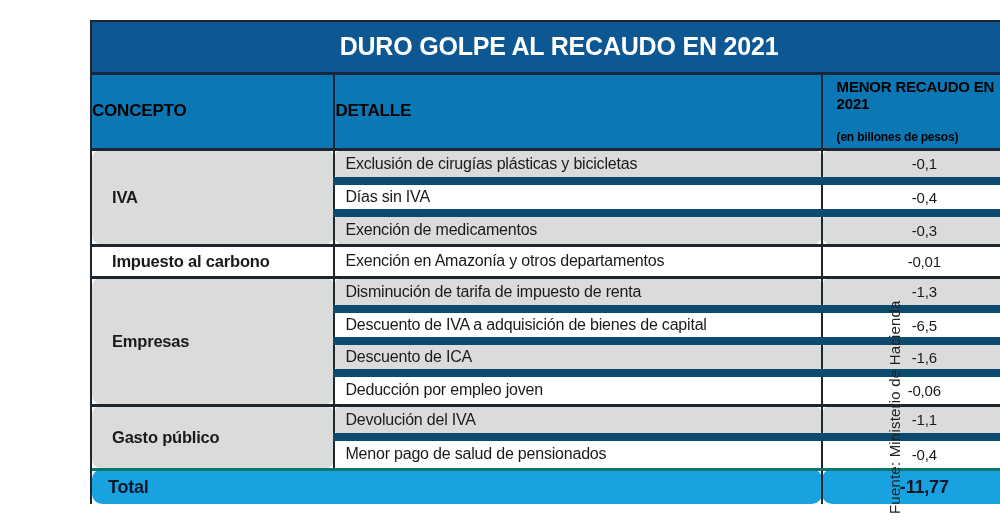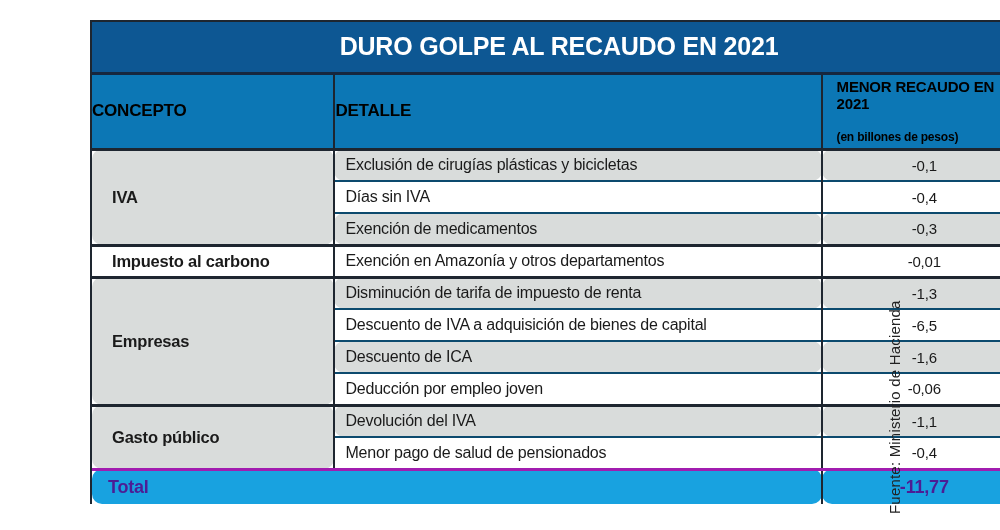--- a/index.html
+++ b/index.html
@@ -51,36 +51,36 @@
   th.v-divider, td.v-divider { border-left: 2px solid #1e2630; }
 
   tbody td {
     height: 32px;
     font-size: 16px;
     letter-spacing: -0.2px;
     color: #1a1a1a;
     vertical-align: middle;
     border-radius: 10px;
   }
-  tr.sub td { border-top: 2px solid #0c4a6e; }
+  tr.sub td { border-top: 8px solid #0c4a6e; }
   tr.group-start td { border-top: 3px solid #1e2630; }
 
   td.concepto { font-weight: bold; padding-left: 20px; font-size: 16.5px; margin-top: 10px; }
   td.detalle  { padding-left: 10px; }
   td.valor    { text-align: center; font-size: 15px; }
 
   .bg-gray  { background: #d9dcdb; }
   .bg-white { background: #ffffff; }
 
   tr.total td {
     background: #18a2e0;
-    color: #4c1d95;
+    color: #0f172a;
     font-weight: bold;
     height: 35px;
-    border-top: 3px solid #a21caf;
+    border-top: 3px solid #0f766e;
     border-bottom: 0;
   }
   tr.total td.total-label { padding-left: 16px; font-size: 18px; }
   tr.total td.total-value { text-align: center; font-size: 18px; }
 
   .source-credit {
     position: absolute;
     left: 886px; top: 20px;
     height: 494px;
     writing-mode: vertical-rl;

